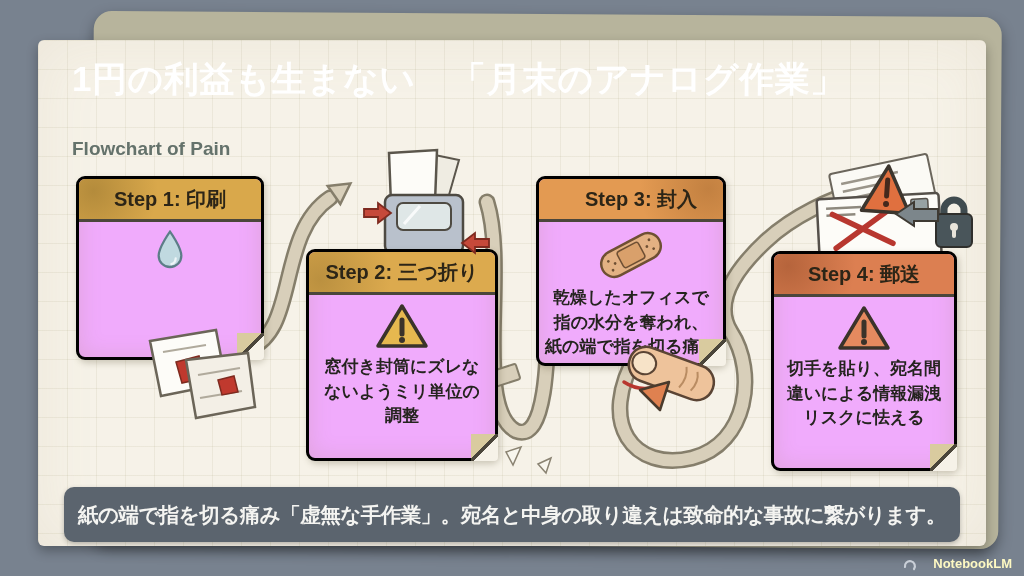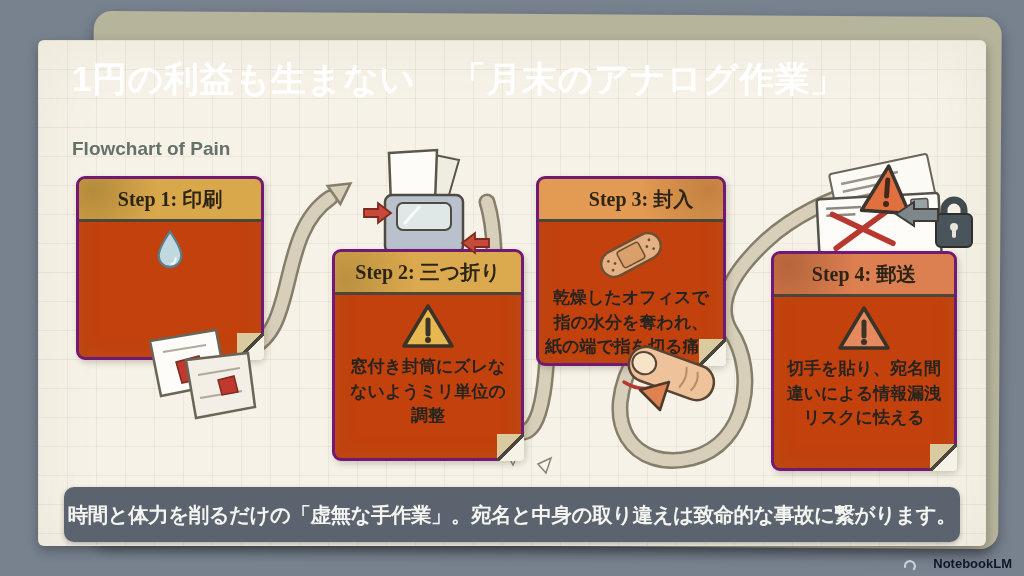--- a/index.html
+++ b/index.html
@@ -40,27 +40,26 @@
     font-size:19px;font-weight:700;color:#64726b;
     z-index:6;
   }
 
   .decor{position:absolute;left:0;top:0;width:1024px;height:576px;pointer-events:none;}
   .decor-under{z-index:2;}
   .decor-over{z-index:4;}
 
   
   .card{
-    position:absolute;background:#c2410c;border:3px solid #701a75;border-radius:9px;
+    position:absolute;background:#f0abfc;border:3px solid #000000;border-radius:9px;
     box-shadow:inset 0 0 22px rgba(150,125,70,.18), 2px 3px 6px rgba(80,70,40,.25);
     z-index:3;
-    font-family:Liberation Serif, serif;
   }
   .card1{left:76px;top:176px;width:182px;height:178px;}
-  .card2{left:306px;top:249px;width:186px;height:206px;margin-left:26px;}
+  .card2{left:306px;top:249px;width:186px;height:206px;}
   .card3{left:536px;top:176px;width:184px;height:184px;}
   .card4{left:771px;top:251px;width:180px;height:214px;}
   .card-header{
     height:40px;line-height:40px;text-align:center;
     font-size:20px;font-weight:700;color:#2c2517;
     border-bottom:3px solid #4b463b;border-radius:6px 6px 0 0;
   }
   .h1{background:#d9a84b;background-image:radial-gradient(circle at 8% 30%,rgba(110,85,30,.35),transparent 38%);}
   .h2{background:#dcaa4e;background-image:radial-gradient(circle at 6% 70%,rgba(110,85,30,.30),transparent 40%);}
   .h3{background:#e39a52;background-image:radial-gradient(circle at 92% 25%,rgba(120,70,25,.30),transparent 40%);padding-left:20px;}
@@ -86,21 +85,21 @@
     display:flex;align-items:center;justify-content:center;
     z-index:5;box-shadow:0 2px 5px rgba(0,0,0,.25);
   }
   .banner span{
     color:#f4f4f1;font-size:20.5px;font-weight:700;letter-spacing:-.5px;white-space:nowrap;
   }
 
   .watermark{
     position:absolute;right:12px;bottom:5px;z-index:7;
     display:flex;align-items:center;gap:16px;
-    color:#0f172a;font-size:13px;font-weight:700;
+    color:#fef9c3;font-size:13px;font-weight:700;
   }
 </style>
 </head>
 <body>
 
 <div class="stage">
 
   <div class="folder"></div>
   <div class="paper"></div>
 
@@ -261,21 +260,21 @@
         <ellipse cx="15" cy="17" rx="12" ry="11" fill="#f7e3c8" stroke="#5a4434" stroke-width="2"></ellipse>
         <path d="M 56,6 q 5,10 0,22" fill="none" stroke="#b98c62" stroke-width="2"></path>
         <path d="M 68,7 q 5,9 0,20" fill="none" stroke="#b98c62" stroke-width="2"></path>
       </g>
       <path d="M 624,382 q 12,8 26,6" fill="none" stroke="#b8372f" stroke-width="3.5" stroke-linecap="round"></path>
       <polygon points="640,390 669,382 660,410" fill="#df8150" stroke="#4a3a2c" stroke-width="2.5" stroke-linejoin="round"></polygon>
     </g>
   </svg>
 
   <div class="banner">
-    <span>時間と体力を削るだけの「虚無な手作業」。宛名と中身の取り違えは致命的な事故に繋がります。</span>
+    <span>紙の端で指を切る痛み「虚無な手作業」。宛名と中身の取り違えは致命的な事故に繋がります。</span>
   </div>
 
   <div class="watermark">
     <svg width="15" height="15" viewBox="0 0 15 15">
       <path d="M3,11 a5,5 0 1 1 9,2" fill="none" stroke="#c9cfd7" stroke-width="2.2" stroke-linecap="round"></path>
     </svg>
     <span>NotebookLM</span>
   </div>
 
 </div>

